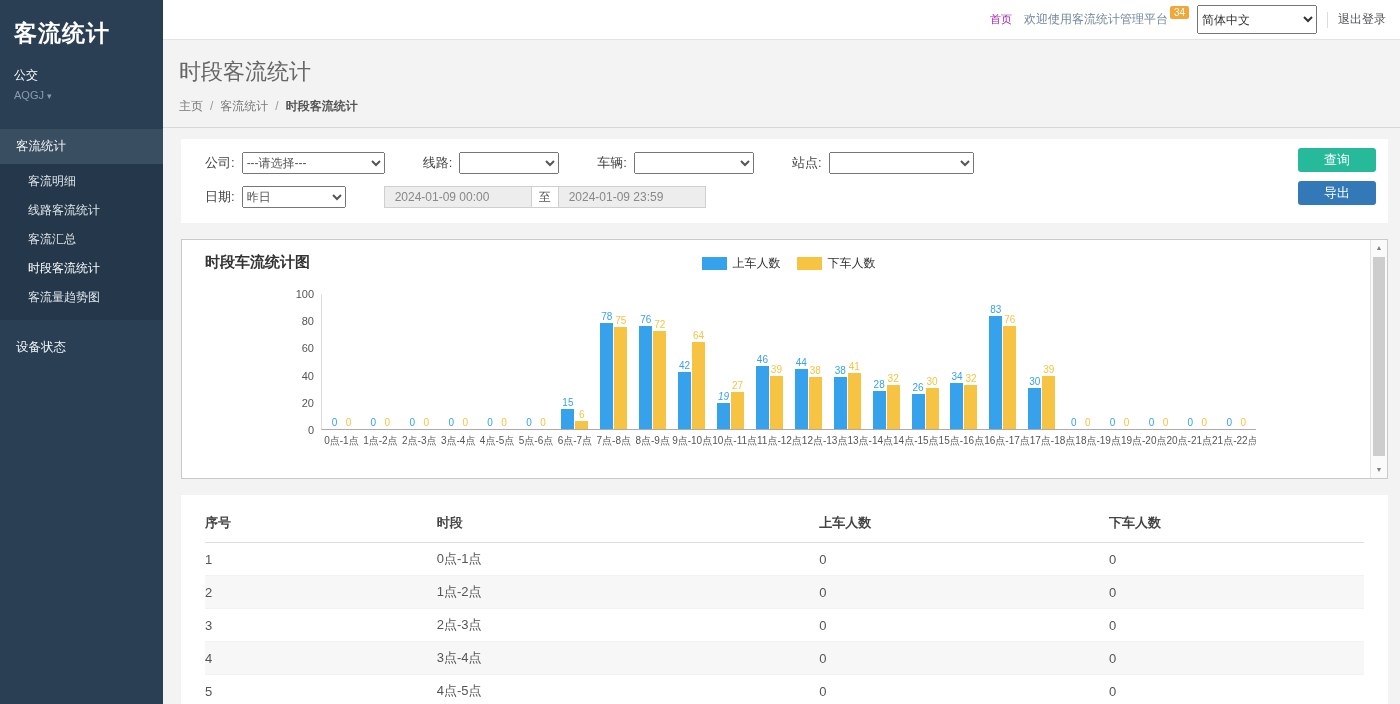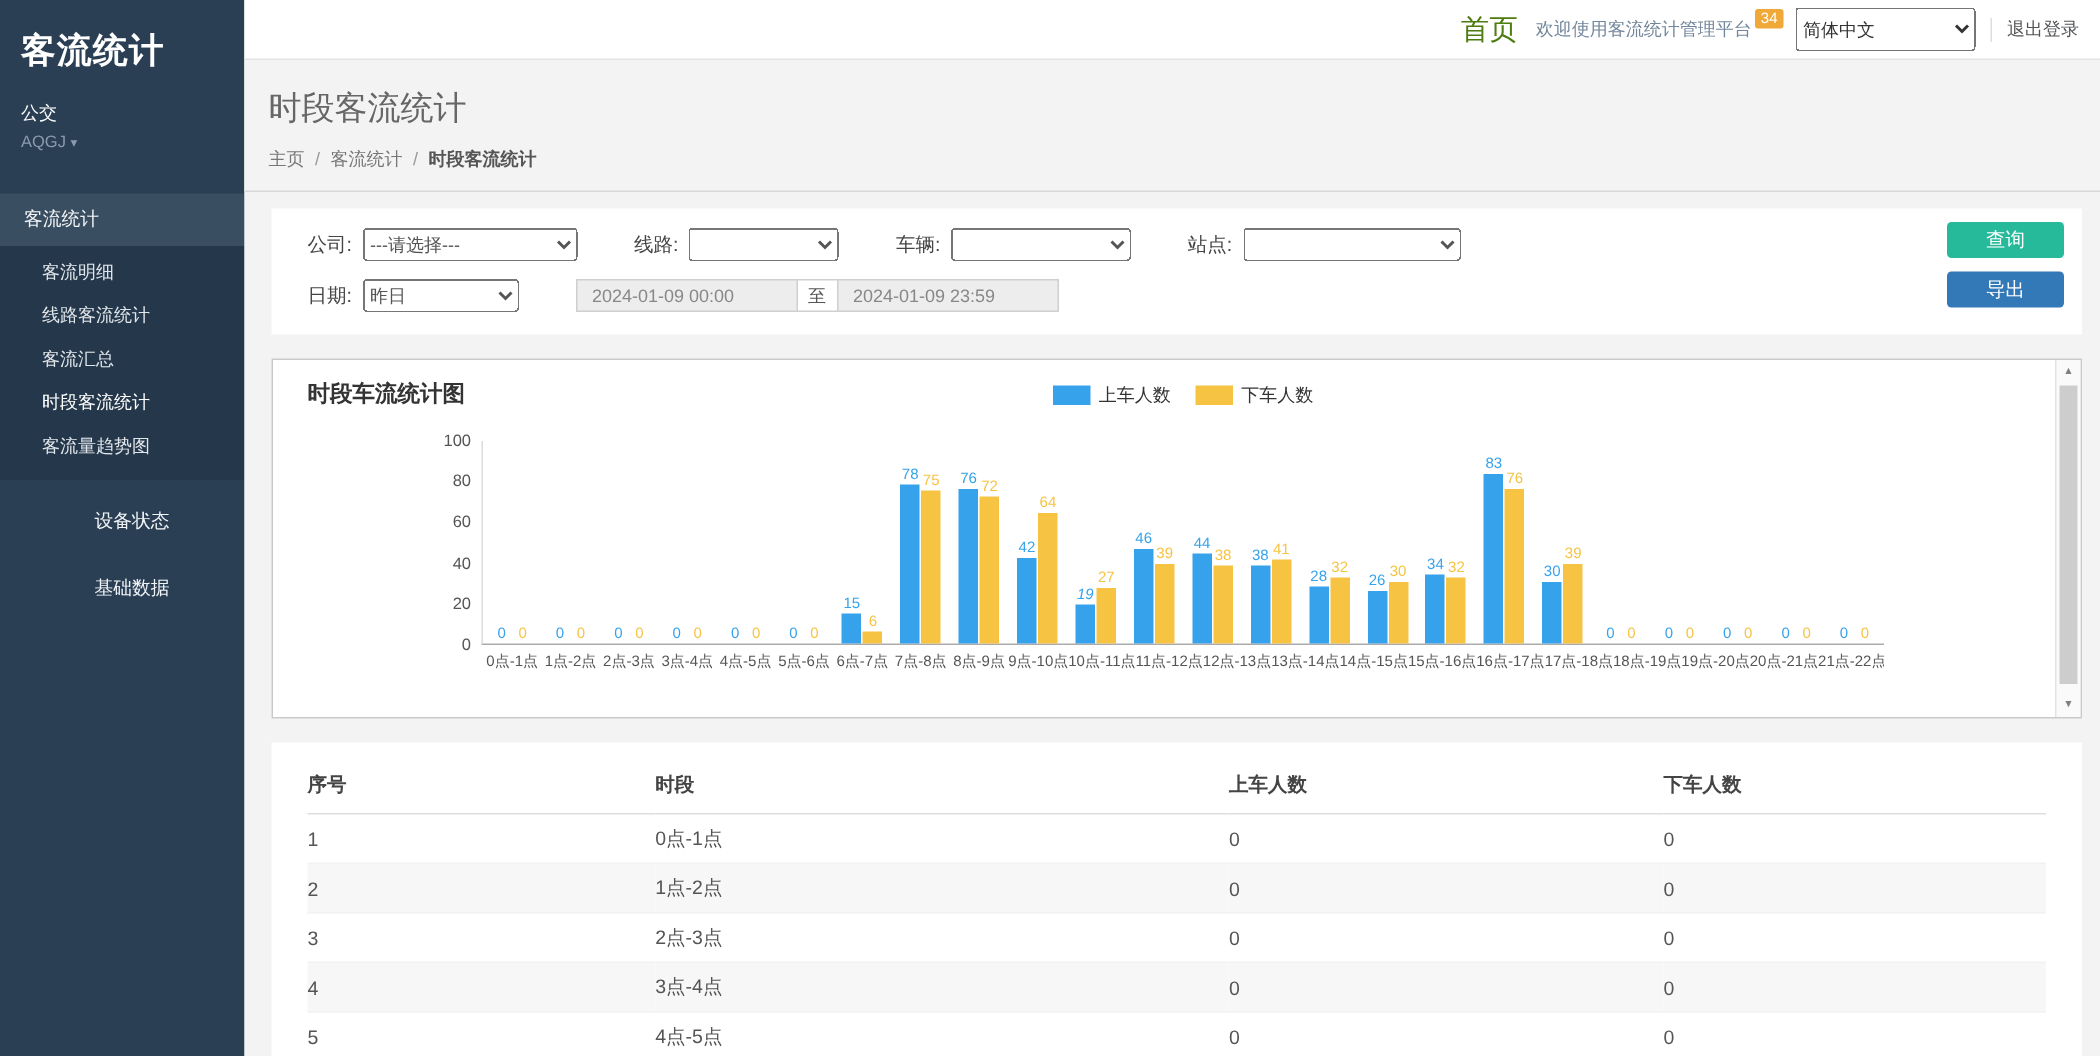--- a/index.html
+++ b/index.html
@@ -10,32 +10,32 @@
   
   .sidebar { width: 163px; flex: 0 0 163px; background: #2A3F54; color: #ECF0F1; overflow: hidden; }
   .brand-wrap { padding: 18px 14px 18px; }
   .brand { font-size: 23px; font-weight: bold; color: #FFFFFF; letter-spacing: 1px; }
   .org { margin-top: 18px; font-size: 12px; color: #FFFFFF; }
   .org-code { margin-top: 5px; font-size: 11px; color: #8A9BAD; cursor: pointer; }
   .org-code .caret { font-size: 9px; margin-left: 3px; }
   .menu { margin-top: 10px; }
   .menu-section { padding: 9px 16px; font-size: 12.5px; color: #F2F5F7; cursor: pointer; }
   .menu-section.open { background: rgba(255,255,255,0.08); }
-  .menu-section.gap { margin-top: 10px; margin-left: 47px; }
+  .menu-section.gap { margin-top: 10px; }
   .submenu { background: rgba(0,0,0,0.10); padding: 3px 0 8px; margin-bottom: 4px; }
   .menu-item { padding: 6px 10px 6px 28px; font-size: 12px; color: #E1E6EB; cursor: pointer; white-space: nowrap; }
   .menu-item.active { color: #FFFFFF; }
 
   
   .main { flex: 1; display: flex; flex-direction: column; background: #F3F3F3; min-width: 0; }
 
   
   .topbar { height: 40px; flex: 0 0 40px; background: #FFFFFF; border-bottom: 1px solid #E3E3E3;
             display: flex; align-items: center; justify-content: flex-end; padding: 0 14px; }
-  .home-link { color: #4d7c0f; font-size: 19px; cursor: pointer; margin-right: 12px; }
+  .home-link { color: #a21caf; font-size: 11px; cursor: pointer; margin-right: 12px; }
   .welcome { color: #73879C; font-size: 12px; }
   .badge { background: #F0A839; color: #FFFFFF; font-size: 10px; padding: 1px 4px; border-radius: 2px;
            position: relative; top: -7px; margin: 0 8px 0 2px; }
   .lang-select { width: 120px; height: 29px; font-size: 12px; color: #333; }
   .topbar-divider { width: 1px; height: 16px; background: #DDDDDD; margin: 0 10px; }
   .logout { color: #515356; font-size: 12px; cursor: pointer; }
 
   
   .page-head { padding: 17px 0 12px 16px; border-bottom: 1px solid #D8D8D8; background: #F3F3F3; }
   .page-title { font-size: 22px; font-weight: normal; color: #666666; }
@@ -120,21 +120,20 @@
     <nav class="menu" id="menu">
         <div class="menu-section open">客流统计</div>
         <div class="submenu">
           <div class="menu-item">客流明细</div>
           <div class="menu-item">线路客流统计</div>
           <div class="menu-item">客流汇总</div>
           <div class="menu-item active">时段客流统计</div>
           <div class="menu-item">客流量趋势图</div>
         </div>
         <div class="menu-section gap">设备状态</div>
-        <div class="menu-section gap">基础数据</div>
       </nav>
   </aside>
 
   <div class="main">
 
     <header class="topbar">
       <a class="home-link">首页</a>
       <span class="welcome">欢迎使用客流统计管理平台</span>
       <span class="badge">34</span>
       <select class="lang-select">

